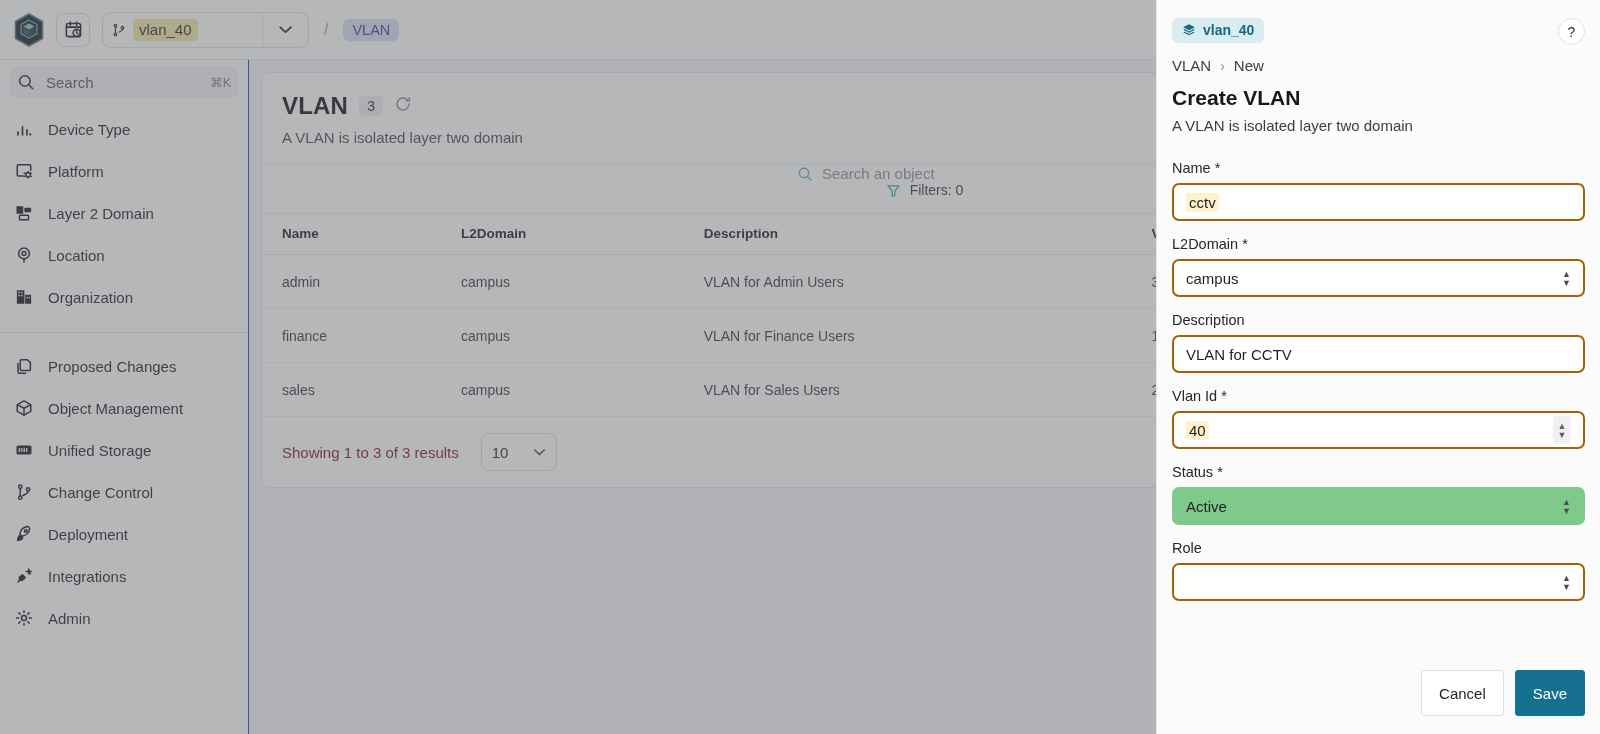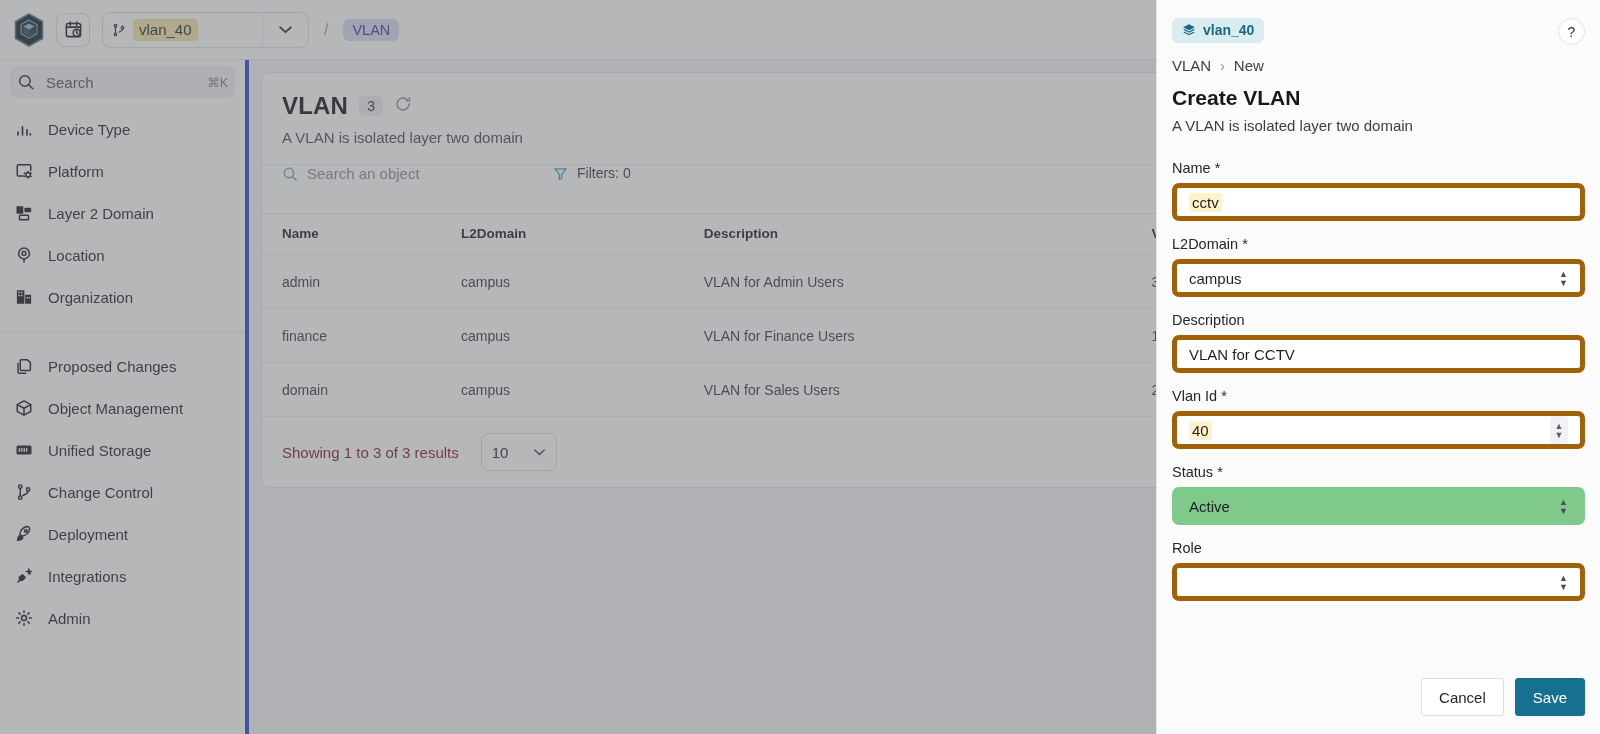--- a/index.html
+++ b/index.html
@@ -40,21 +40,21 @@
   .bc-sep { color: #9a9da5; font-size: 16px; margin: 0 3px; }
   .bc-pill {
     background: #d8dcf0; color: #3c3fa8; font-size: 14.5px;
     padding: 3px 9px; border-radius: 6px;
   }
 
   .body-row { flex: 1; display: flex; min-height: 0; }
 
   
   .sidebar {
-    width: 249px; flex: 0 0 249px; border-right: 4px solid #1d4ed8;
+    width: 249px; flex: 0 0 249px; border-right: 1px solid #1d4ed8;
     background: #fff; display: flex; flex-direction: column; padding-top: 0;
   }
   .search-row {
     display: flex; align-items: center; gap: 11px;
     height: 32px; margin: 6px 10px 10px 10px; padding: 0 7px;
     border-radius: 7px; background: #f1f2f4;
   }
   .search-row .lbl { flex: 1; color: #57595f; font-size: 15px; }
   .kbd { color: #7b7e86; font-size: 12.5px; }
   .nav { display: flex; flex-direction: column; }
@@ -67,22 +67,22 @@
 
   
   .main { flex: 1; background: #f5f6f7; padding: 12px 12px 0 12px; min-width: 0; }
   .card { background: #fff; border: 1px solid #e6e7ea; border-radius: 9px; overflow: hidden; }
   .card-head { padding: 19px 20px 18px; }
   .title-row { display: flex; align-items: center; gap: 11px; }
   .page-title { font-size: 24px; font-weight: bold; color: #17181c; letter-spacing: .2px; }
   .count-badge { background: #eceef1; color: #33353b; font-size: 14px; border-radius: 5px; padding: 2px 8px; }
   .page-sub { margin-top: 9px; font-size: 15px; color: #4a4c52; }
   .filter-bar {
-    display: flex; align-items: flex-start; gap: 16px; height: 50px;
-    border-top: 1px solid #e9eaed; border-bottom: 1px solid #e9eaed; padding: 0 20px;
+    display: flex; align-items: center; gap: 0; height: 50px;
+    border-top: 1px solid #e9eaed; border-bottom: 1px solid #e9eaed; padding: 0 20px; flex-direction: column;
   }
   .srch { display: flex; align-items: center; gap: 9px; width: 255px; }
   .srch .ph { color: #8b8e95; font-size: 15px; }
   .filters { display: flex; align-items: center; gap: 9px; color: #3a3c42; font-size: 14px; }
 
   table { width: 100%; border-collapse: collapse; table-layout: fixed; }
   th {
     text-align: left; font-size: 13.5px; font-weight: bold; color: #1d1f24;
     padding: 12px 0 13px; border-bottom: 1px solid #e9eaed;
   }
@@ -130,38 +130,38 @@
   .crumb { margin-top: 14px; font-size: 15px; color: #3c3e44; display: flex; align-items: center; gap: 9px; }
   .crumb .chev { color: #8b8e95; font-size: 14px; }
   .drawer-title { margin-top: 12px; font-size: 21px; font-weight: bold; color: #17181c; }
   .drawer-sub { margin-top: 7px; font-size: 15px; color: #3c3e44; }
 
   .form { flex: 1; overflow: hidden; padding: 12px 15px 0; }
   .field { margin-bottom: 15px; }
   .field-label { font-size: 14.5px; color: #25272c; margin-bottom: 7px; }
   .req { color: #25272c; }
   .input, .select {
-    width: 100%; height: 38px; border: 5px solid #a16207; border-radius: 7px;
+    width: 100%; height: 38px; border: 2px solid #a16207; border-radius: 7px;
     background: #fff; display: flex; align-items: center; padding: 0 12px;
     font-size: 15px; color: #1e2025;
   }
   .hl { background: #fdf2c9; border-radius: 3px; padding: 1px 3px; }
   .select { justify-content: space-between; }
   .select.green { background: #7fc98b; border-color: #7fc98b; }
   .stepper { width: 18px; display: flex; flex-direction: column; align-items: center;
     justify-content: center; gap: 1px; background: #f0f1f3; border-radius: 4px; height: 28px; }
   .spin { font-size: 9px; color: #5b5e66; line-height: 8px; }
   .caret-ud { display: flex; flex-direction: column; align-items: center; gap: 1px; }
   .caret-ud span { font-size: 9px; line-height: 8px; color: #4a4d54; }
 
   .drawer-foot {
     padding: 13px 15px 18px; display: flex; justify-content: flex-end; gap: 11px;
     background: #fbfbfc;
   }
-  .btn { height: 38px; border-radius: 3px; font-size: 15px; padding: 0 17px;
+  .btn { height: 46px; border-radius: 3px; font-size: 15px; padding: 0 17px;
     display: flex; align-items: center; justify-content: center; }
   .btn-cancel { background: #fff; border: 1px solid #dcdee3; color: #1f2126; }
   .btn-save { background: #15718f; color: #fff; border: 1px solid #15718f; }
 </style>
 </head>
 <body>
 
 <div id="app">
 
   <div class="base">
@@ -401,21 +401,21 @@
                 <td><span class="pill-ok">Active</span></td>
               </tr>
               <tr>
                 <td>finance</td>
                 <td>campus</td>
                 <td>VLAN for Finance Users</td>
                 <td>10</td>
                 <td><span class="pill-ok">Active</span></td>
               </tr>
               <tr>
-                <td>domain</td>
+                <td>sales</td>
                 <td>campus</td>
                 <td>VLAN for Sales Users</td>
                 <td>20</td>
                 <td><span class="pill-ok">Active</span></td>
               </tr>
             </tbody>
           </table>
 
           <div class="pager">
             <span class="txt">Showing 1 to 3 of 3 results</span>

